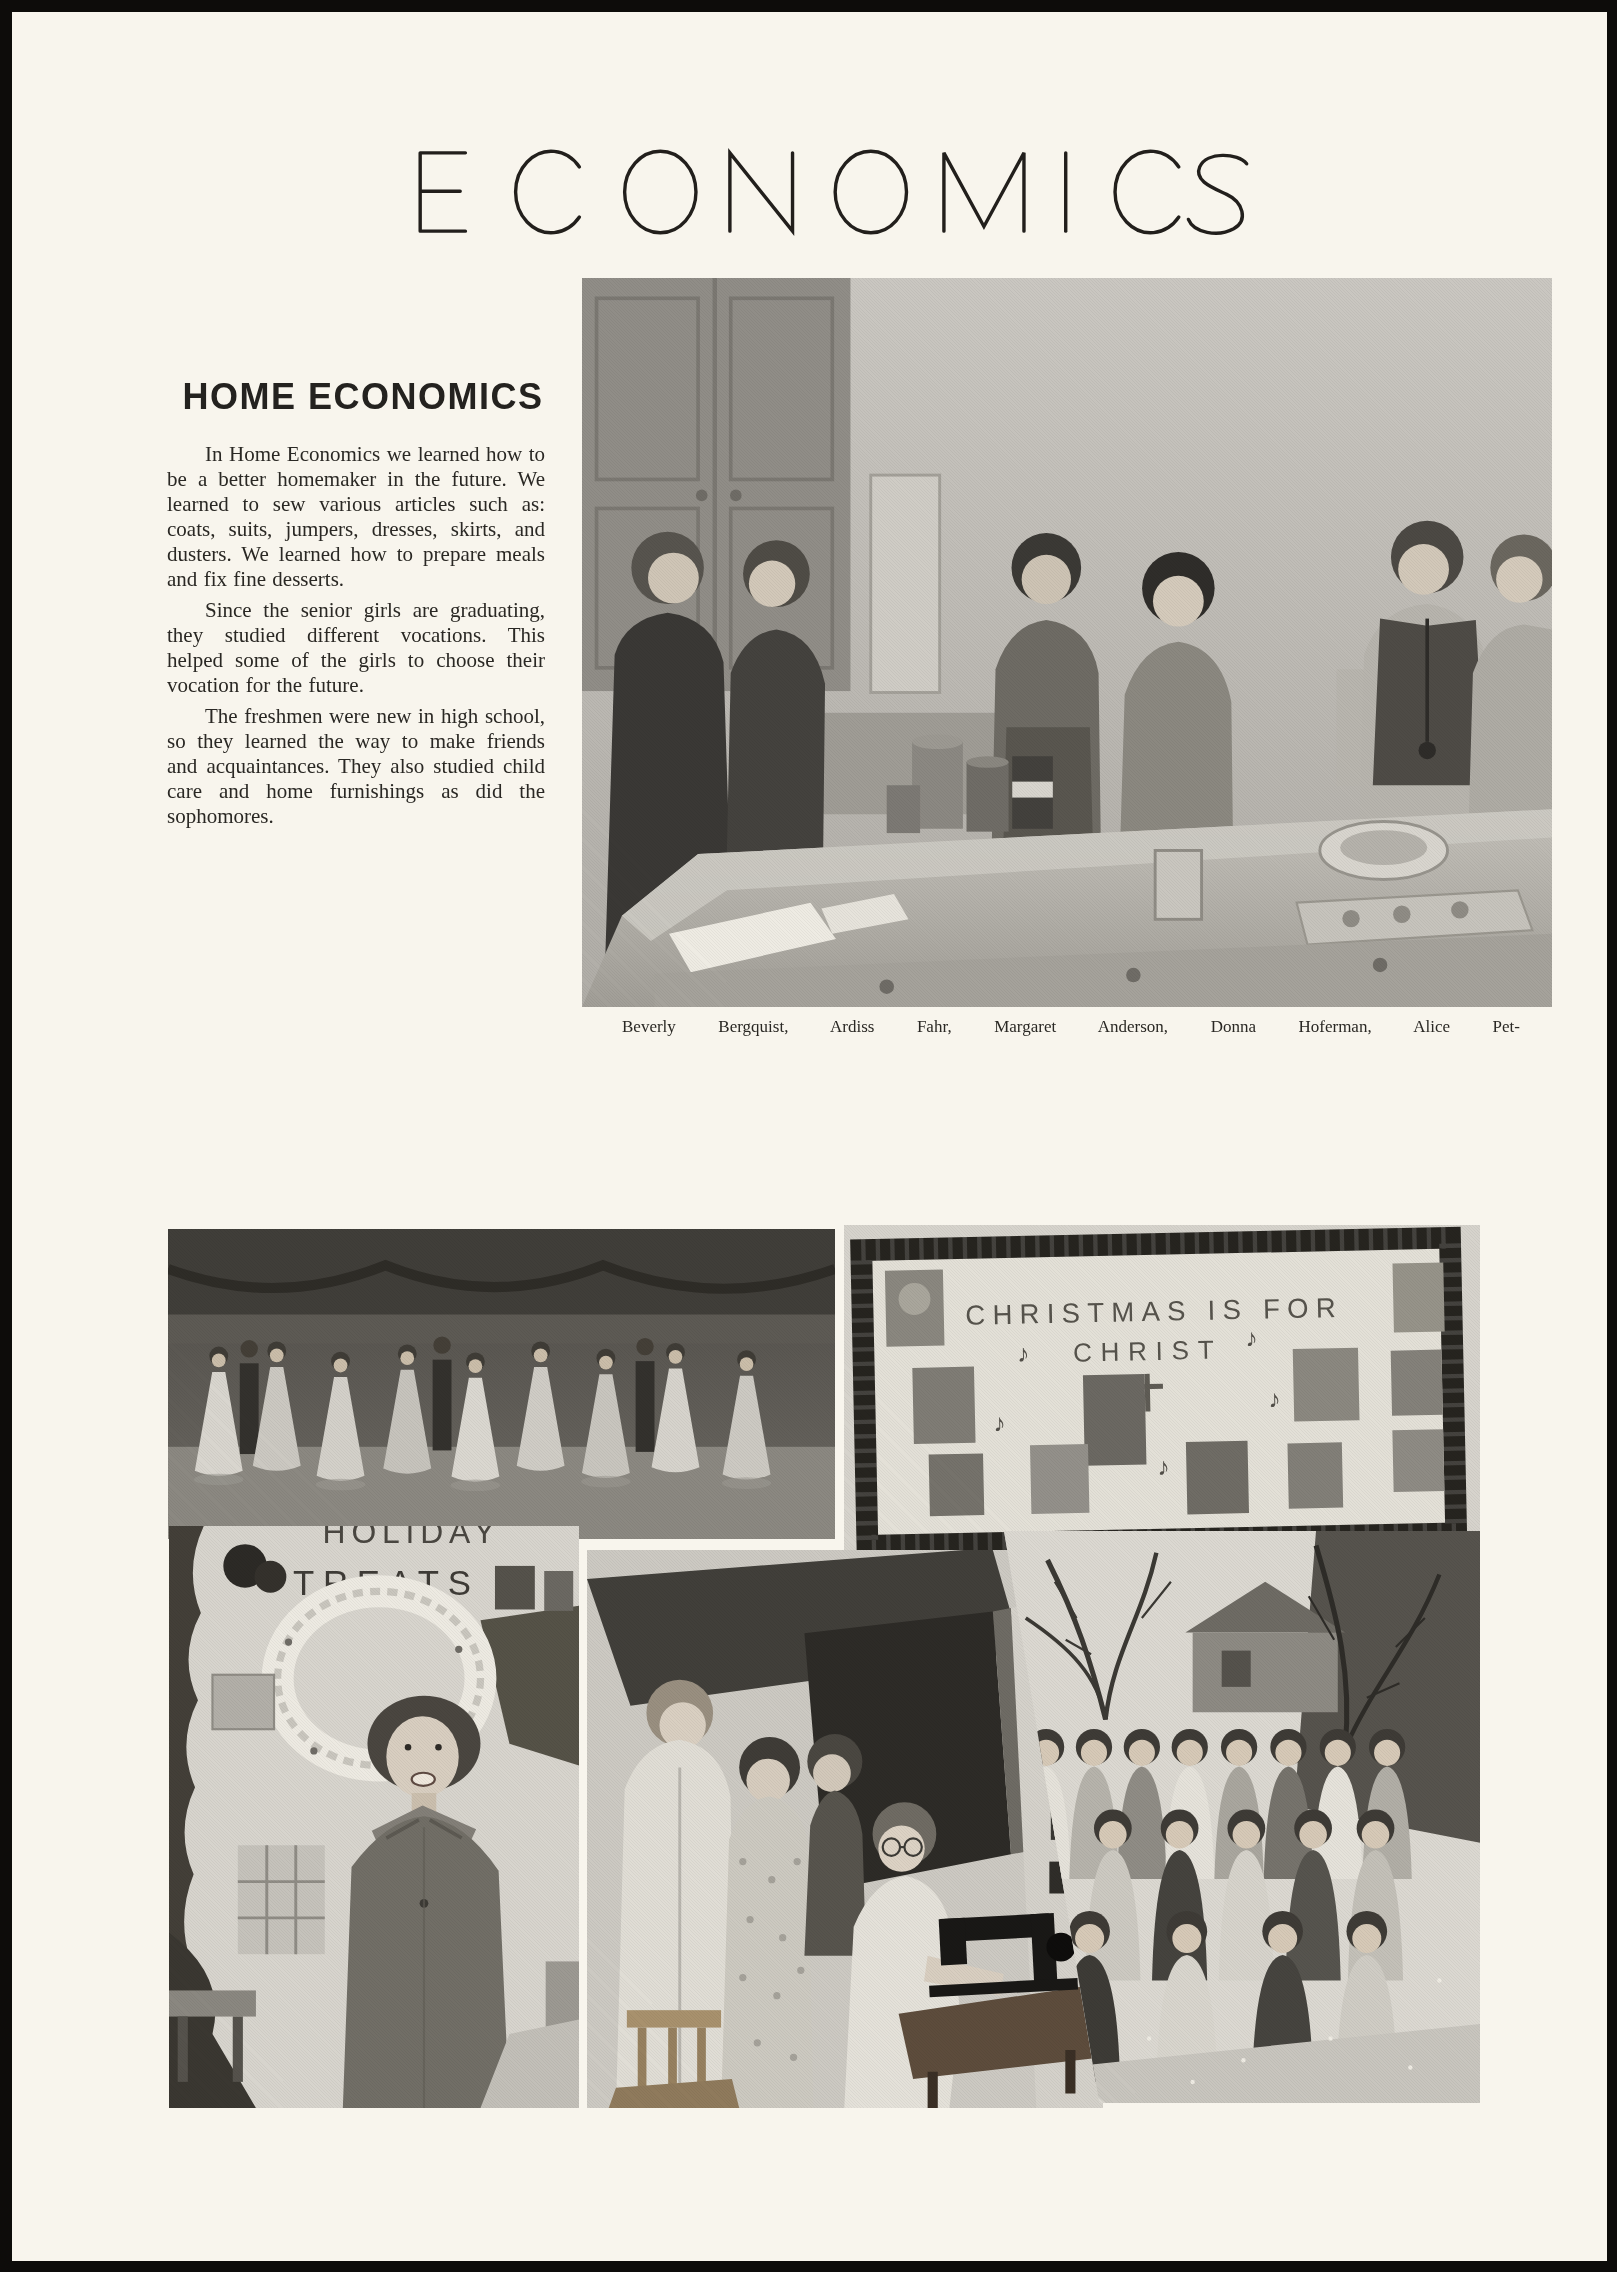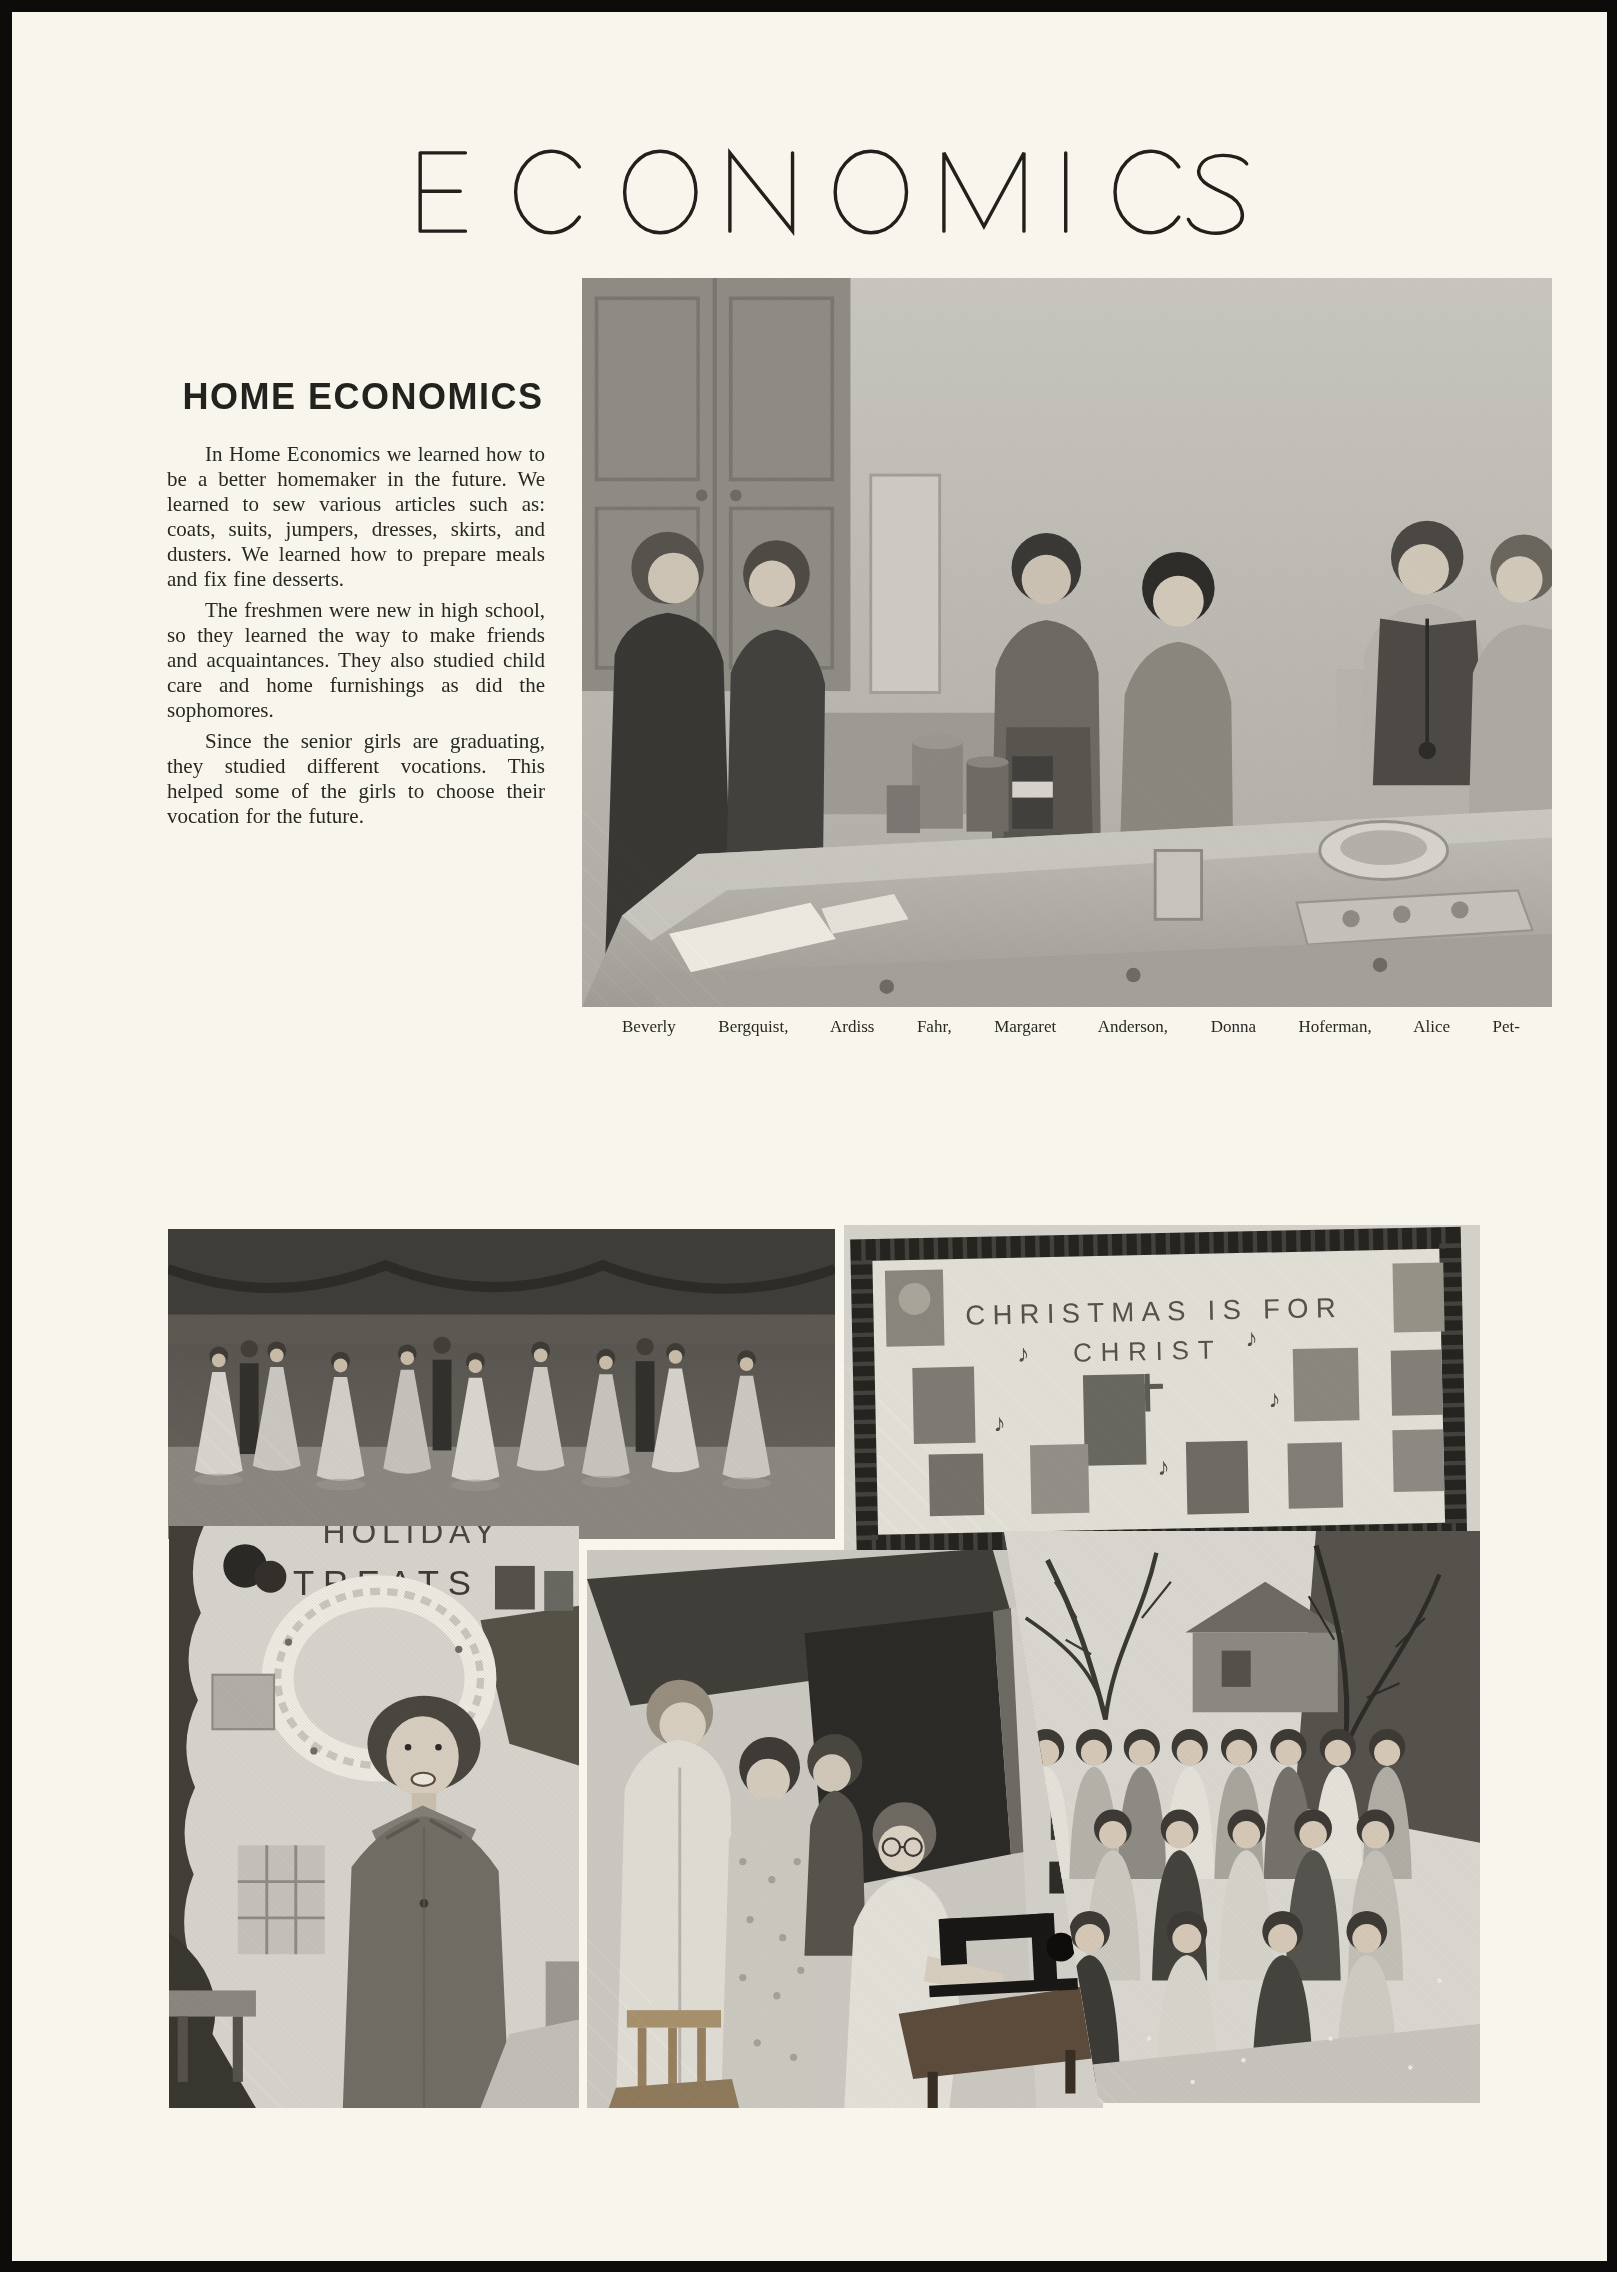--- a/index.html
+++ b/index.html
@@ -55,22 +55,22 @@
       <path d="M616 110 V10 L662 104 L708 10 V110"></path>
       <path d="M756 10 V110"></path>
       <path d="M886 28 A41 52 0 1 0 886 92"></path>
       <path d="M964 24 C954 10 918 8 910 28 C903 46 926 55 941 63 C960 73 966 96 949 107 C931 118 903 112 897 95"></path>
     </g>
   </svg>
 
   <div class="abs headline">HOME ECONOMICS</div>
   <div class="abs bodycol">
     <p>In Home Economics we learned how to be a better homemaker in the future. We learned to sew various articles such as: coats, suits, jumpers, dresses, skirts, and dusters. We learned how to prepare meals and fix fine desserts.</p>
+    <p>Since the senior girls are graduating, they studied different vocations. This helped some of the girls to choose their vocation for the future.</p>
     <p>The freshmen were new in high school, so they learned the way to make friends and acquaintances. They also studied child care and home furnishings as did the sophomores.</p>
-    <p>Since the senior girls are graduating, they studied different vocations. This helped some of the girls to choose their vocation for the future.</p>
   </div>
 
   <div class="photo grain kitchen" aria-label="Six girls preparing food around a kitchen work table">
     <svg viewBox="0 0 1337 1006" preserveAspectRatio="none">
       <defs>
         <linearGradient id="wallG" x1="0" y1="0" x2="0" y2="1">
           <stop offset="0" stop-color="#cac7c1"></stop>
             <stop offset="1" stop-color="#b0ada7"></stop>
         </linearGradient>
         <linearGradient id="tableG" x1="0" y1="0" x2="0" y2="1">

